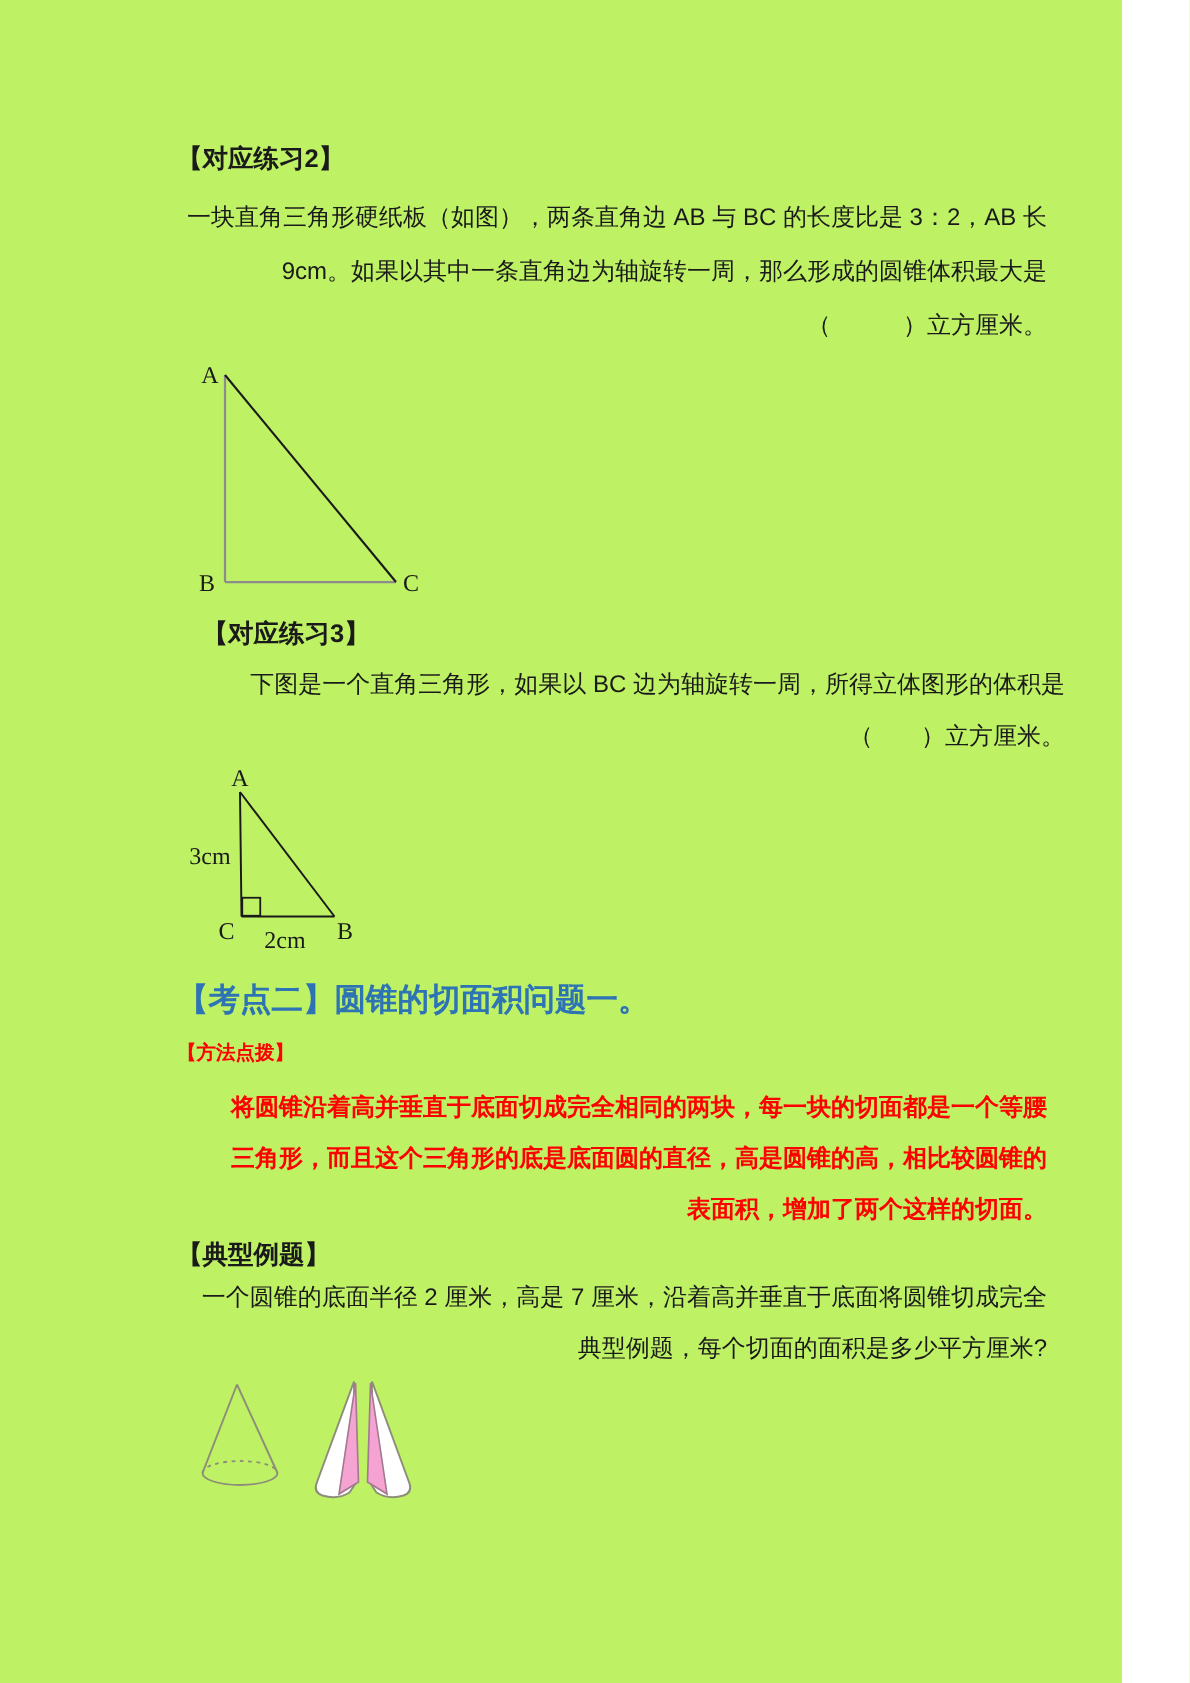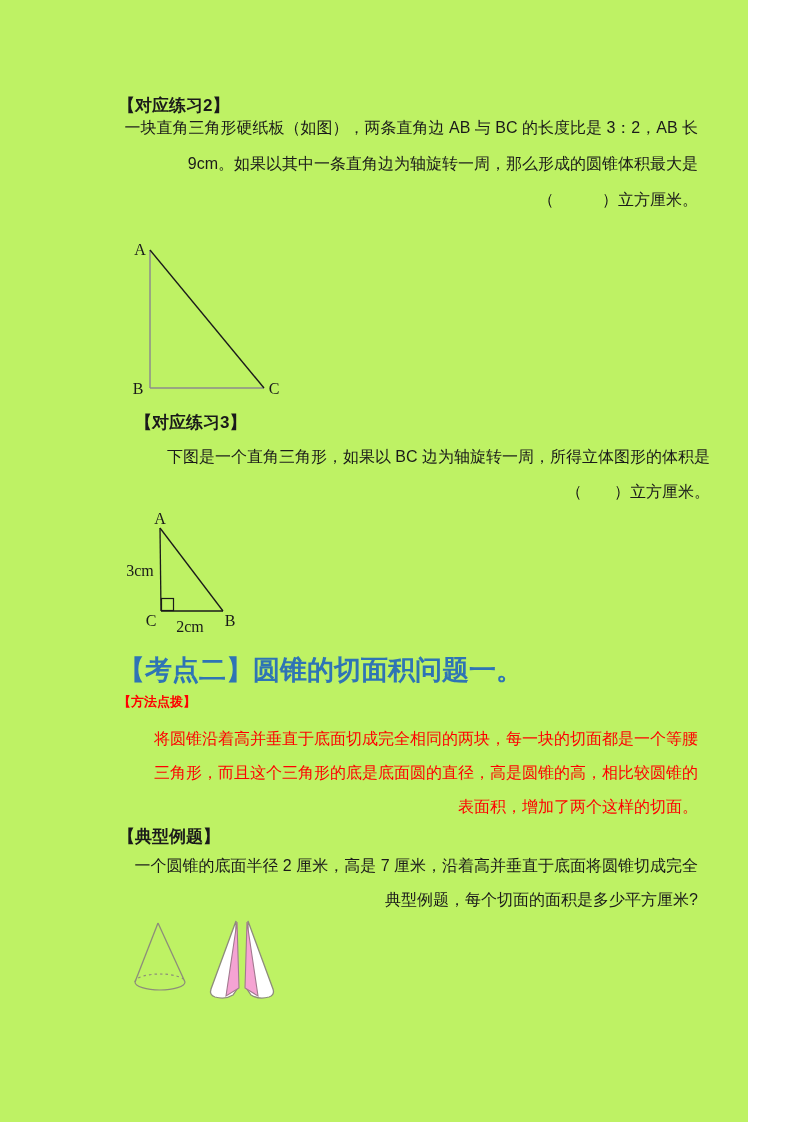--- a/index.html
+++ b/index.html
@@ -24,47 +24,47 @@
   .para {
     left: 118px;
     width: 580px;
     font-size: 16px;
     color: #1a1a1a;
   }
   .para .line { line-height: 36px; white-space: nowrap; }
   .para.tight .line { line-height: 34px; }
   .h-blue {
     left: 118px;
-    font-size: 27px;
+    font-size: 21px;
     font-weight: bold;
     color: #2E74B5;
     white-space: nowrap;
   }
   .h-red {
     left: 118px;
     font-size: 13px;
     font-weight: bold;
     color: #FF0000;
     white-space: nowrap;
   }
-  .para.red { color: #FF0000; font-weight: normal; }
+  .para.red { color: #FF0000; font-weight: bold; }
   svg text {
     font-family: "Liberation Serif", "DejaVu Serif", serif;
     font-size: 16px;
     fill: #1a1a1a;
   }
 </style>
 </head>
 <body>
 
 <div class="page">
 
   <div class="abs h-black" style="top:94px;">【对应练习2】</div>
 
-  <div class="abs para" style="top:110px;">
+  <div class="abs para" style="top:128px;">
     <div class="line">一块直角三角形硬纸板（如图），两条直角边 AB 与 BC 的长度比是 3：2，AB 长</div>
     <div class="line">9cm。如果以其中一条直角边为轴旋转一周，那么形成的圆锥体积最大是</div>
     <div class="line">（　　　）立方厘米。</div>
   </div>
 
   <svg class="abs" style="left:118px; top:238px;" width="180" height="165" viewBox="0 0 180 165">
     <line x1="32" y1="12" x2="32" y2="150" stroke="#8c8c8c" stroke-width="1.5"></line>
     <line x1="32" y1="150" x2="146" y2="150" stroke="#8c8c8c" stroke-width="1.5"></line>
     <line x1="32" y1="12" x2="146" y2="150" stroke="#1a1a1a" stroke-width="1.4"></line>
     <text x="22" y="17" text-anchor="middle">A</text>

